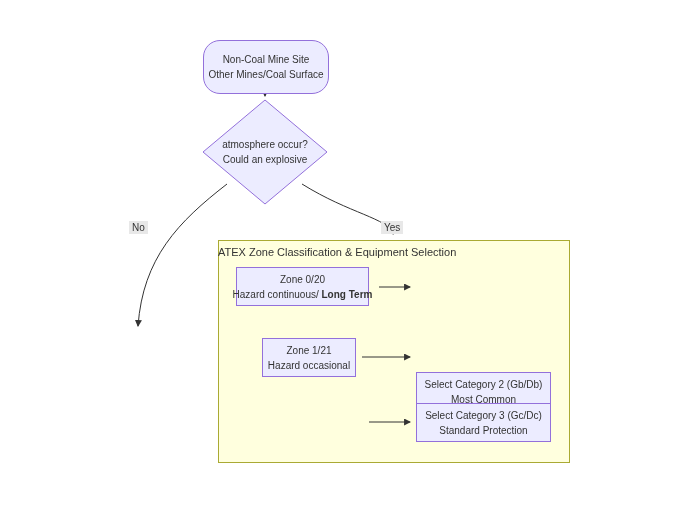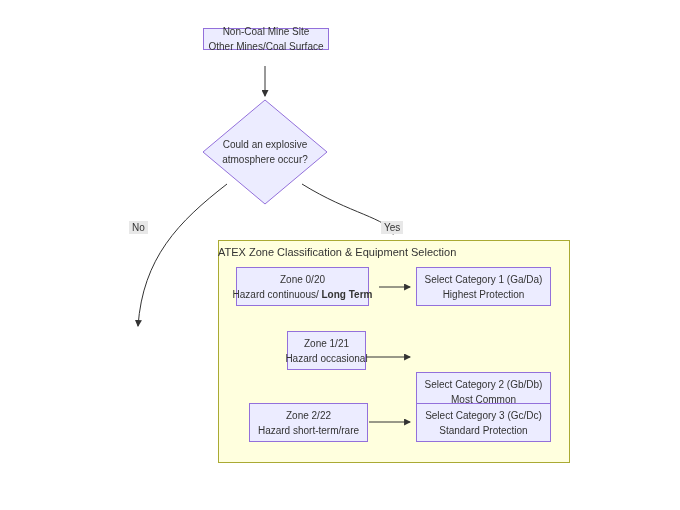--- a/index.html
+++ b/index.html
@@ -87,54 +87,46 @@
     <path class="edge-path" d="M227,184 C178,222 143,258 138,326" marker-end="url(#arrow)"></path>
     <path class="edge-path" d="M302,184 C350,214 388,218 393,234" marker-end="url(#arrow)"></path>
     <polygon class="diamond" points="265,100 327,152 265,204 203,152"></polygon>
     <path class="edge-path" d="M379,287 L410,287" marker-end="url(#arrow)"></path>
     <path class="edge-path" d="M362,357 L410,357" marker-end="url(#arrow)"></path>
     <path class="edge-path" d="M369,422 L410,422" marker-end="url(#arrow)"></path>
   </svg>
 
   <div class="cluster-title" style="left:218px; top:246px; width:352px;">ATEX Zone Classification &amp; Equipment Selection</div>
 
-  <div class="node" style="left:203px; top:28px; width:126px; height:22px;">
+  <div class="node" style="left:203px; top:40px; width:126px; height:54px;border-radius:17px;">
     <div>Non-Coal Mine Site</div>
     <div>Other Mines/Coal Surface</div>
   </div>
 
   <div class="decision-text" style="left:200px; top:137px; width:130px;">
+    <div>atmosphere occur?</div>
     <div>Could an explosive</div>
-    <div>atmosphere occur?</div>
   </div>
 
   <div class="edge-label" style="left:129px; top:221px;text-align:right;">No</div>
   <div class="edge-label" style="left:381px; top:221px;">Yes</div>
 
 
   <div class="node" style="left:236px; top:267px; width:133px; height:39px;">
     <div>Zone 0/20</div>
     <div><span>Hazard continuous/</span> <span class="bold">Long Term</span></div>
   </div>
-  <div class="node" style="left:416px; top:267px; width:135px; height:39px;">
-    <div>Select Category 1 (Ga/Da)</div>
-    <div>Highest Protection</div>
-  </div>
 
-  <div class="node" style="left:262px; top:331px; width:79px; height:39px;margin-left:25px;">
+  <div class="node" style="left:262px; top:338px; width:94px; height:39px;">
     <div>Zone 1/21</div>
     <div>Hazard occasional</div>
   </div>
   <div class="node" style="left:416px; top:338px; width:135px; height:39px;margin-top:34px;">
     <div>Select Category 2 (Gb/Db)</div>
     <div>Most Common</div>
   </div>
 
-  <div class="node" style="left:249px; top:403px; width:119px; height:39px;">
-    <div>Zone 2/22</div>
-    <div>Hazard short-term/rare</div>
-  </div>
   <div class="node" style="left:416px; top:403px; width:135px; height:39px;">
     <div>Select Category 3 (Gc/Dc)</div>
     <div>Standard Protection</div>
   </div>
 
 </div>
 
 </body></html>

